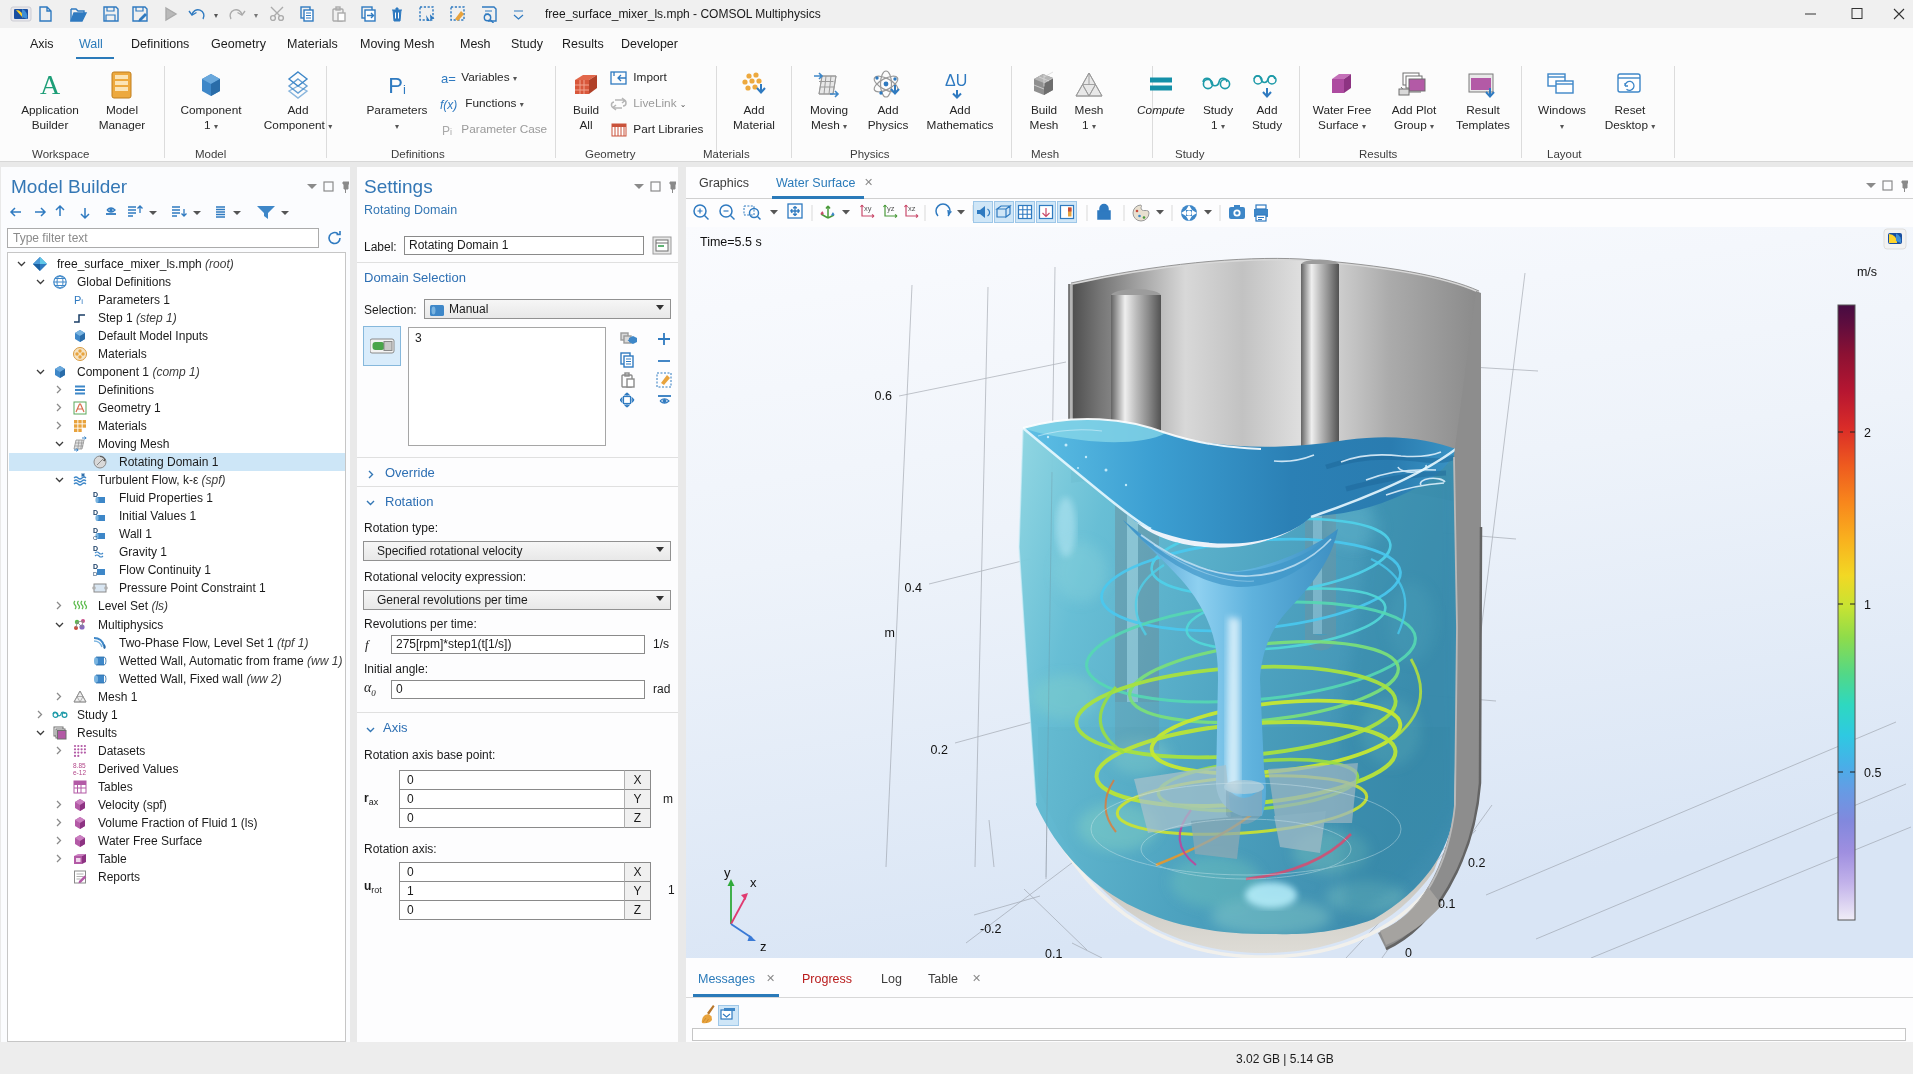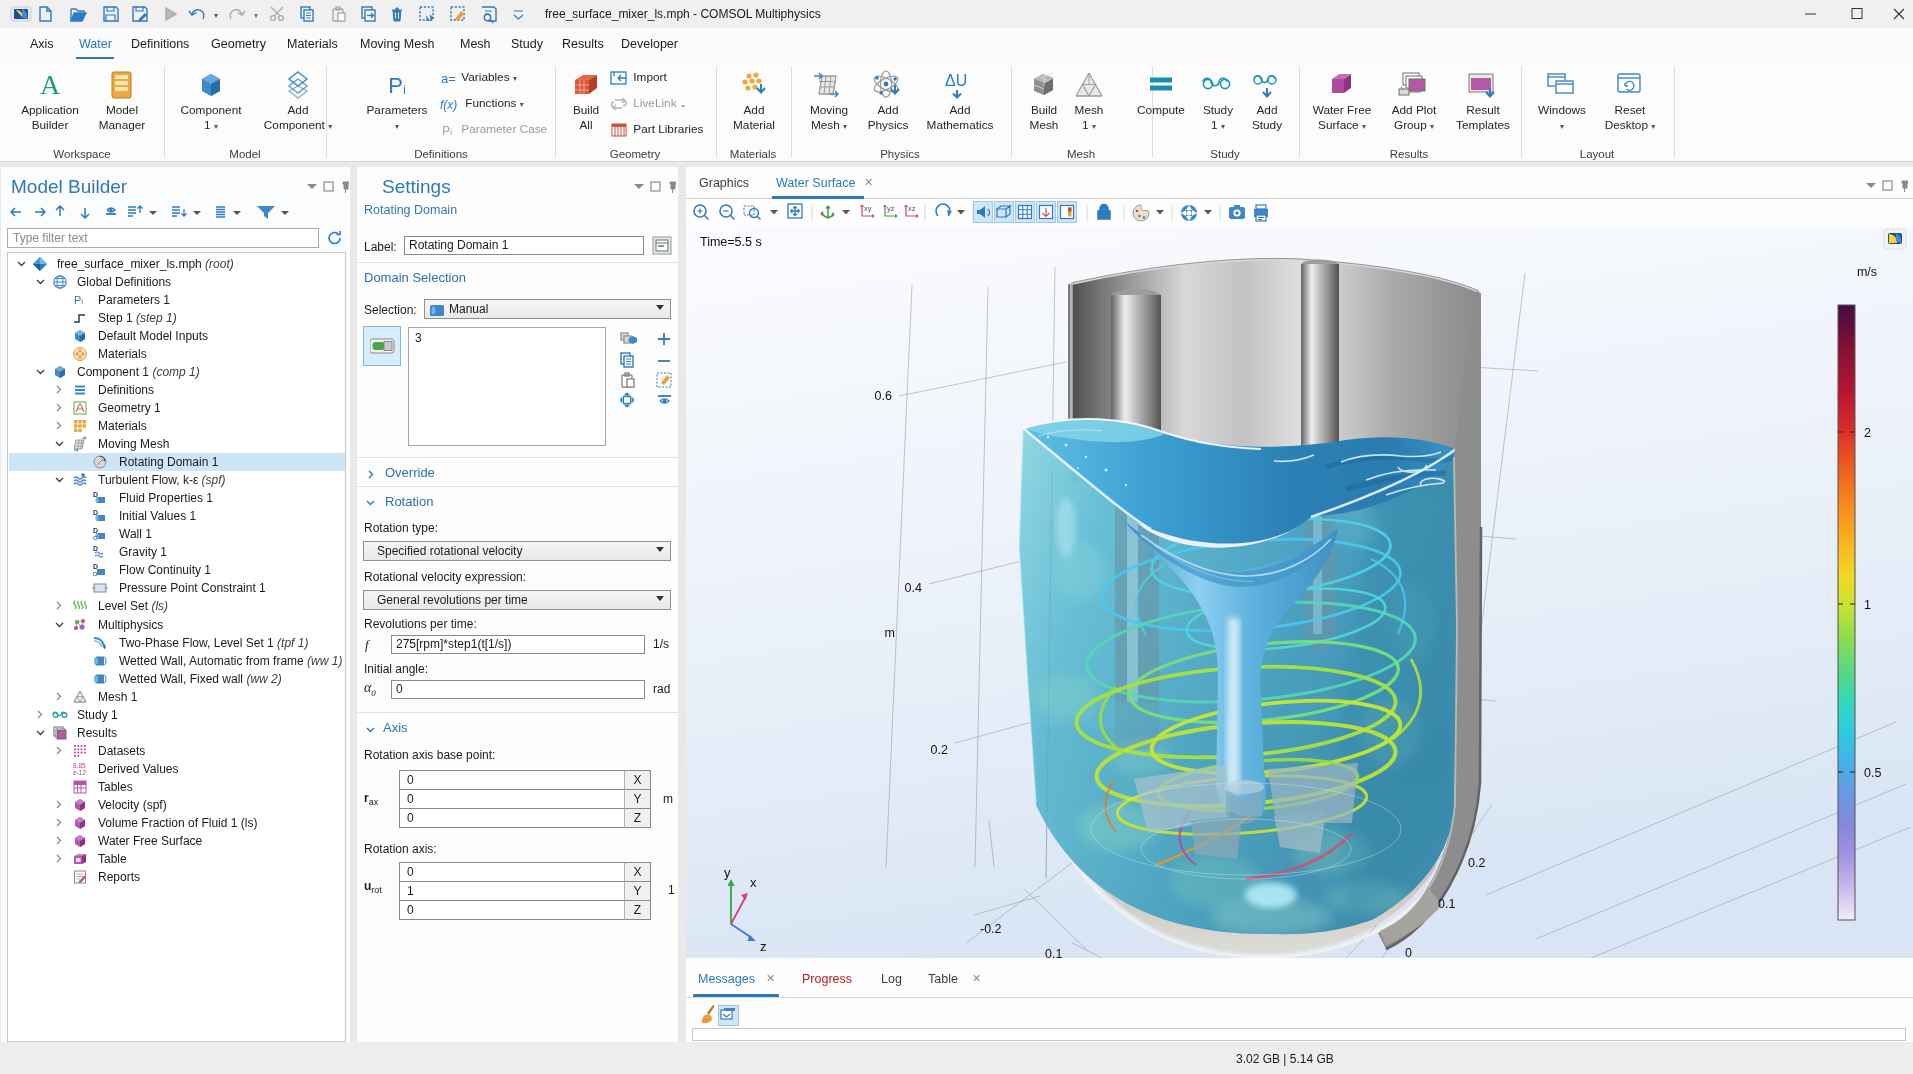--- a/index.html
+++ b/index.html
@@ -8,21 +8,21 @@
 
 #titlebar { position:absolute; left:0; top:0; width:1913px; height:28px; background:#f0f0f0; }
 #titlebar .title { position:absolute; left:545px; top:7px; font-size:12px; color:#191919;text-align:center; }
 
 #menubar { position:absolute; left:0; top:28px; width:1913px; height:32px; background:#fbfbfb; font-size:12.5px; }
 #menubar .mi { position:absolute; top:9px; color:#1b1b1b; }
 #menubar .active { color:#2a7ab9; }
 #menubar .underline { position:absolute; height:2px; background:#2a7ab9; top:29px; }
 
 #ribbon { position:absolute; left:0; top:60px; width:1913px; height:102px; background:#fcfcfc; border-bottom:1px solid #d7d7d7; }
-.rgroup-label { position:absolute; top:88px; font-size:11.5px; color:#3d3d3d; text-align:center; }
+.rgroup-label { position:absolute; top:88px; font-size:11.5px; color:#3d3d3d; }
 .rdiv { position:absolute; top:6px; height:92px; width:1px; background:#dcdcdc; }
 .rbtn { position:absolute; text-align:center; font-size:11.8px; color:#262626; line-height:14.5px; }
 .rbtn .ic { display:block; margin:0 auto 3px auto; }
 .rsm { position:absolute; font-size:11.8px; color:#262626; white-space:nowrap; }
 .gray { color:#9a9a9a; }
 .caret { font-size:8px; color:#555; }
 
 #mbpanel { position:absolute; left:1px; top:167px; width:349px; height:875px; background:#fbfcfe; }
 #setpanel { position:absolute; left:357px; top:167px; width:321px; height:875px; background:#fdfdfe; }
 #rightpanel { position:absolute; left:686px; top:167px; width:1227px; height:875px; background:#fdfdfe; }
@@ -138,21 +138,21 @@
   </div>
   <svg class="abs" style="left:1795px;top:0" width="118" height="28">
     <line x1="10" y1="14" x2="21" y2="14" stroke="#333" stroke-width="1"></line>
     <rect x="57" y="8.5" width="10" height="10" fill="none" stroke="#333" stroke-width="1"></rect>
     <path d="M99 9 L109 19 M109 9 L99 19" stroke="#333" stroke-width="1.1" fill="none"></path>
   </svg>
 </div>
 
 <div id="menubar">
   <span class="mi" style="left:30px">Axis</span>
-  <span class="mi active" style="left:79px">Water</span>
+  <span class="mi active" style="left:79px">Wall</span>
   <div class="underline" style="left:76px;width:38px"></div>
   <span class="mi" style="left:131px">Definitions</span>
   <span class="mi" style="left:211px">Geometry</span>
   <span class="mi" style="left:287px">Materials</span>
   <span class="mi" style="left:360px">Moving Mesh</span>
   <span class="mi" style="left:460px">Mesh</span>
   <span class="mi" style="left:511px">Study</span>
   <span class="mi" style="left:562px">Results</span>
   <span class="mi" style="left:621px">Developer</span>
   <svg class="abs" style="left:1889px;top:38px" width="17" height="17">
@@ -280,21 +280,21 @@
         <path d="M5 9 l9 -5 l10 4 v12 l-9 5 l-10 -4 z" fill="#8f8f8f"></path>
         <path d="M5 9 l10 4 l9 -5 l-10 -4 z" fill="#b5b5b5"></path>
         <path d="M15 13 v12 l9 -5 v-12 z" fill="#6e6e6e"></path>
         <path d="M10 7 l10 4 m-5 -6.5 v12 M5 15 l10 4 m0 -12 l9 -5 m-9 11 l9 -5" stroke="#d8d8d8" stroke-width=".8" fill="none"></path>
       </svg>Build<br>Mesh</div>
   <div class="rbtn" style="left:1047px;top:10px;width:84px"><svg class="ic" width="30" height="30">
         <path d="M15 3 L28 26 L2 26 Z" fill="#e8e8e8" stroke="#9a9a9a"></path>
         <path d="M15 3 L8.5 14.5 L21.5 14.5 Z M8.5 14.5 L2 26 L15 26 Z M21.5 14.5 L15 26 L28 26 Z M8.5 14.5 L15 26 M21.5 14.5 L15 26 M15 3 L15 14.5" stroke="#9a9a9a" fill="none" stroke-width=".9"></path>
       </svg>Mesh<br>1 <span class="caret">▾</span></div>
 
-  <div class="rbtn" style="left:1119px;top:10px;width:84px;"><svg class="ic" width="30" height="30">
+  <div class="rbtn" style="left:1119px;top:10px;width:84px;font-style:italic;"><svg class="ic" width="30" height="30">
         <path d="M4 10 h22 M4 18 h22" stroke="#1490a8" stroke-width="5"></path>
       </svg>Compute</div>
   <div class="rbtn" style="left:1176px;top:10px;width:84px"><svg class="ic" width="34" height="30">
         <g fill="none" stroke="#1d9aa8" stroke-width="1.6">
           <path d="M2 12 c1 -5 7 -5 8 0 c1 5 7 5 8 0 c1 -5 7 -5 8 0"></path>
           <circle cx="7" cy="14" r="4.6"></circle>
           <circle cx="24" cy="14" r="4.6"></circle>
         </g>
       </svg>Study<br>1 <span class="caret">▾</span></div>
   <div class="rbtn" style="left:1225px;top:10px;width:84px"><svg class="ic" width="34" height="30">
@@ -739,21 +739,21 @@
         <svg class="ticon" style="left:63px" width="16" height="16">
           <rect x="2.5" y="2" width="11" height="12" fill="#fff" stroke="#8a8a8a"></rect>
           <path d="M4.5 5 h7 M4.5 7.5 h7 M4.5 10 h4" stroke="#b0b0b0"></path>
           <path d="M7 12 l5.5 -5.5 l1.8 1.8 l-5.5 5.5 l-2.3 .5 z" fill="#b35aa6"></path>
         </svg>
         <span class="lbl" style="left:89px">Reports</span>
       </div>
 </div>
 </div>
 <div id="setpanel">
-  <div class="abs ptitle" style="left:25px;top:9px">Settings</div>
+  <div class="abs ptitle" style="left:7px;top:9px">Settings</div>
   <svg class="abs" style="left:277px;top:14px" width="42" height="12" fill="#8a8a8a">
       <path d="M0 3 l5 5 l5 -5 z"></path>
       <rect x="17" y="1" width="9" height="9" fill="none" stroke="#8a8a8a" stroke-width="1.2"></rect>
       <path d="M36 1 h6 v2 h-1 v5 h-4 v-5 h-1 z M38.5 8 v4" stroke="#8a8a8a" fill="#8a8a8a"></path>
     </svg>
   <div class="abs" style="left:7px;top:36px;font-size:12.5px;color:#3477b5">Rotating Domain</div>
   <div class="flabel" style="left:7px;top:73px">Label:</div>
   <div class="tbox" style="left:47px;top:69px;width:240px;height:19px;line-height:17px;padding-left:4px">Rotating Domain 1</div>
   <svg class="abs" style="left:295px;top:69px" width="20" height="19">
       <rect x="1" y="1" width="18" height="17" fill="#e8e8e8" stroke="#9a9a9a"></rect>

